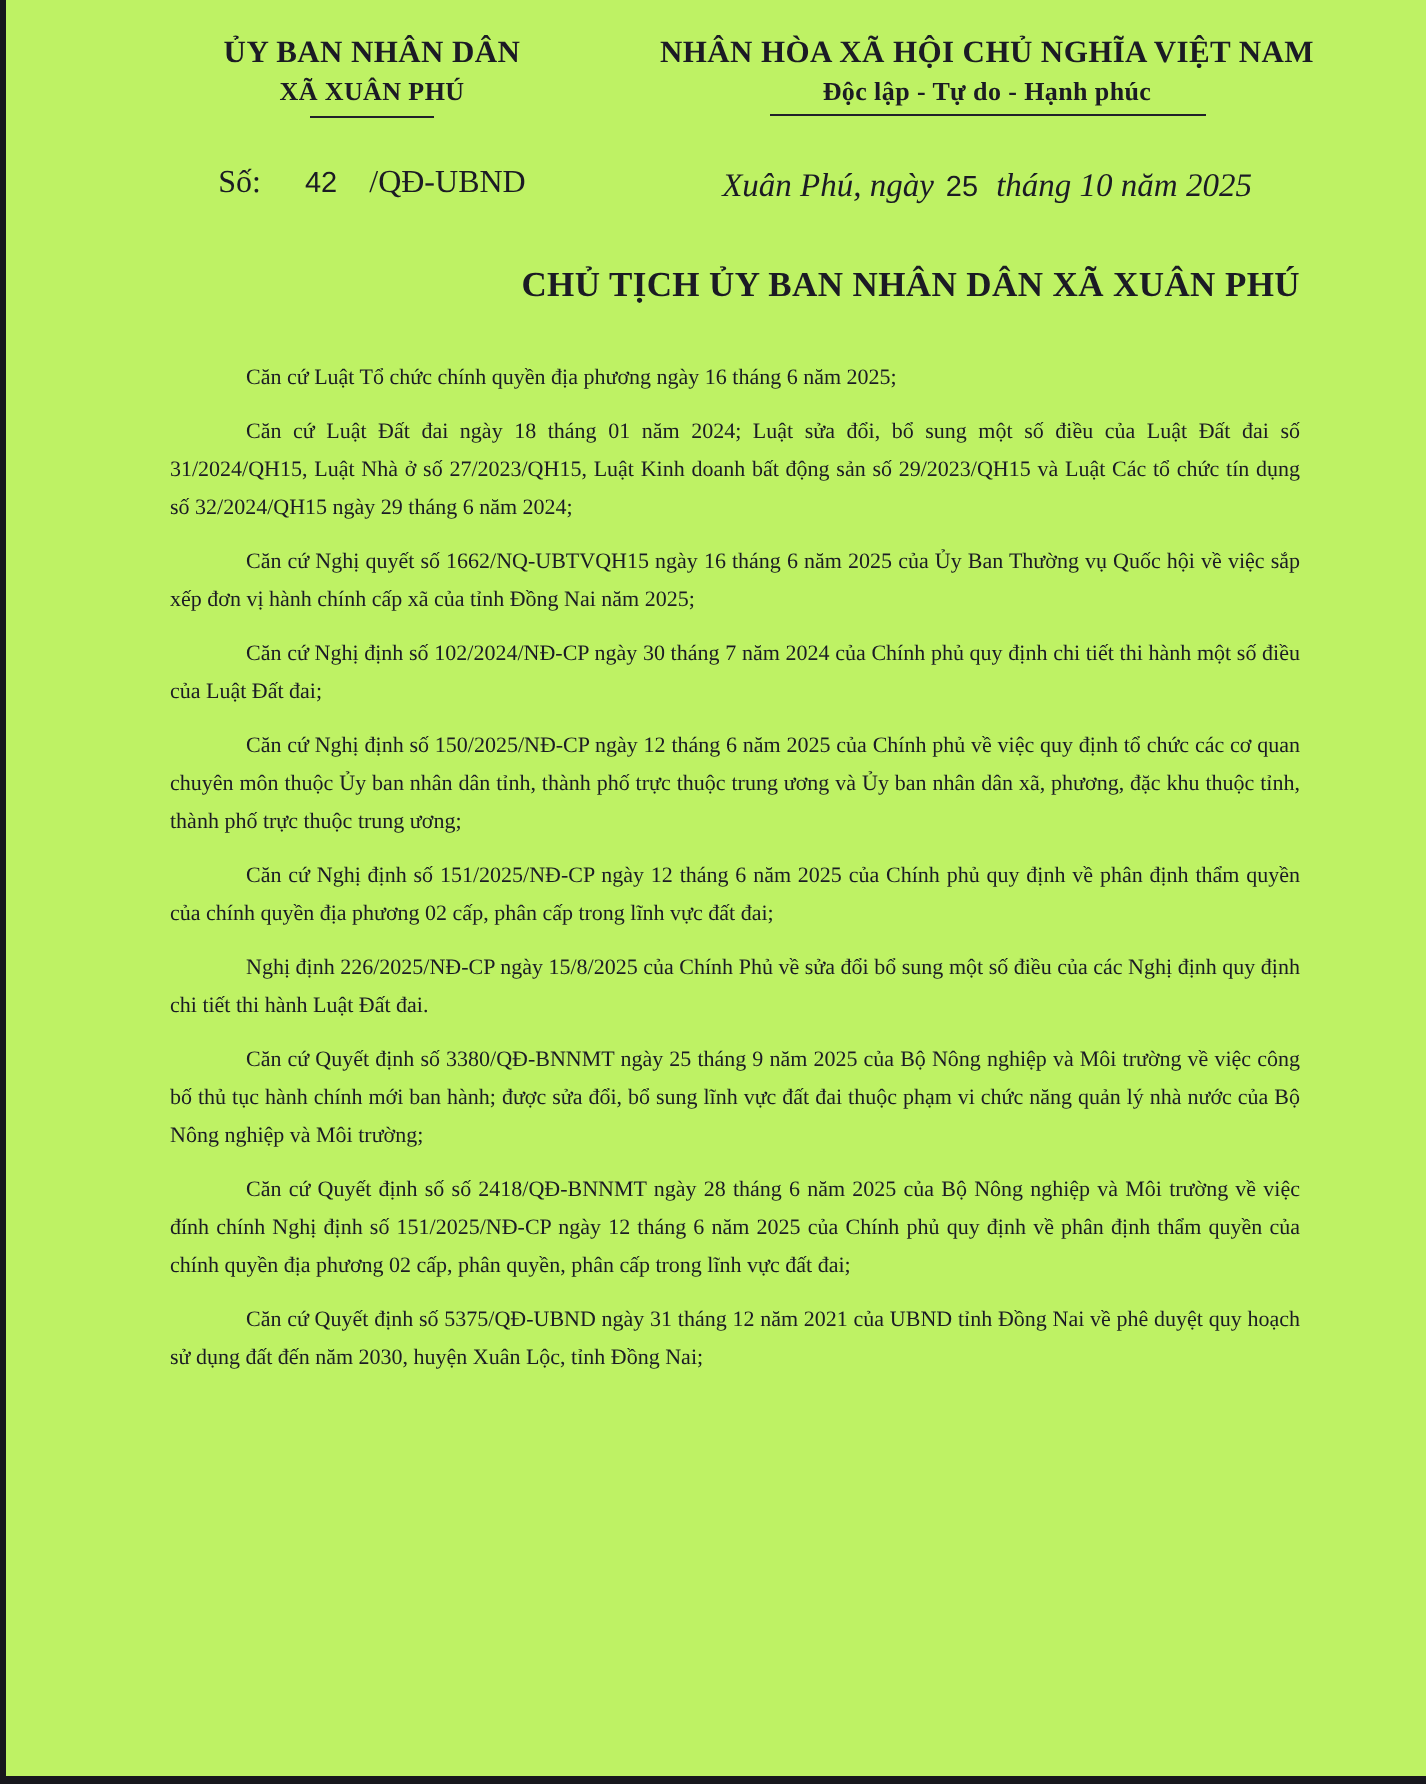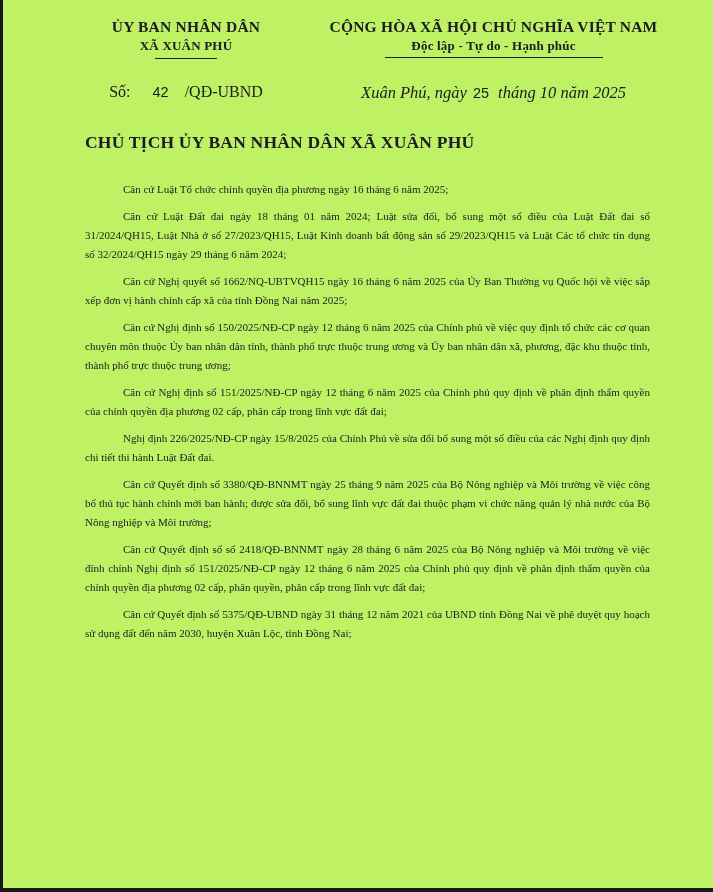--- a/index.html
+++ b/index.html
@@ -30,21 +30,21 @@
   .num-so   { margin:0 16px 0 22px; }
   .num-day  { margin:0 9px 0 6px; }
 
   .content { padding:0 63px 0 85px; }
 
   .title-block { margin-top:17px; text-align:center; }
   .title-1 { font-weight:bold; font-size:17.5px; line-height:20px; letter-spacing:.3px; }
   .title-2 { font-weight:bold; font-size:17px;   line-height:20px; margin-top:3px; }
   .rule-title { width:158px; border-top:1.6px solid #20202a; margin:4px auto 0; }
 
-  .authority { margin-top:29px; text-align:left; font-weight:bold; font-size:17.5px; line-height:21px; letter-spacing:.2px; }
+  .authority { margin-top:29px; text-align:right; font-weight:bold; font-size:17.5px; line-height:21px; letter-spacing:.2px; }
 
   .body-block { margin-top:27px; }
   .body-block p {
     margin:8px 0 0;
     text-align:justify;
     text-indent:38px;
     font-size:11px;
     line-height:19px;
   }
   .body-block p:first-child { margin-top:0; }
@@ -56,21 +56,21 @@
   <div class="edge-left"></div>
   <div class="edge-bottom"></div>
 
   <div class="header-row">
     <div class="hdr-left">
       <div class="hdr-line1">ỦY BAN NHÂN DÂN</div>
       <div class="hdr-line2">XÃ XUÂN PHÚ</div>
       <div class="rule-org"></div>
     </div>
     <div class="hdr-right">
-      <div class="hdr-line1">CỘNG HÒA XÃ HỘI CHỦ NGHĨA VIỆT NAM</div>
+      <div class="hdr-line1">NHÂN HÒA XÃ HỘI CHỦ NGHĨA VIỆT NAM</div>
       <div class="hdr-line2">Độc lập - Tự do - Hạnh phúc</div>
       <div class="rule-motto"></div>
     </div>
   </div>
 
   <div class="meta-row">
     <div class="meta-left">
       <span>Số:</span><span class="fill-num num-so">42</span><span>/QĐ-UBND</span>
     </div>
     <div class="meta-right">
@@ -79,20 +79,21 @@
   </div>
 
   <div class="content">
 
     <div class="authority">CHỦ TỊCH ỦY BAN NHÂN DÂN XÃ XUÂN PHÚ</div>
 
     <div class="body-block">
       <p>Căn cứ Luật Tổ chức chính quyền địa phương ngày 16 tháng 6 năm 2025;</p>
       <p>Căn cứ Luật Đất đai ngày 18 tháng 01 năm 2024; Luật sửa đổi, bổ sung một số điều của Luật Đất đai số 31/2024/QH15, Luật Nhà ở số 27/2023/QH15, Luật Kinh doanh bất động sản số 29/2023/QH15 và Luật Các tổ chức tín dụng số 32/2024/QH15 ngày 29 tháng 6 năm 2024;</p>
       <p>Căn cứ Nghị quyết số 1662/NQ-UBTVQH15 ngày 16 tháng 6 năm 2025 của Ủy Ban Thường vụ Quốc hội về việc sắp xếp đơn vị hành chính cấp xã của tỉnh Đồng Nai năm 2025;</p>
+      <p>Căn cứ Nghị định số 102/2024/NĐ-CP ngày 30 tháng 7 năm 2024 của Chính phủ quy định chi tiết thi hành một số điều của Luật Đất đai;</p>
       <p>Căn cứ Nghị định số 150/2025/NĐ-CP ngày 12 tháng 6 năm 2025 của Chính phủ về việc quy định tổ chức các cơ quan chuyên môn thuộc Ủy ban nhân dân tỉnh, thành phố trực thuộc trung ương và Ủy ban nhân dân xã, phương, đặc khu thuộc tỉnh, thành phố trực thuộc trung ương;</p>
       <p>Căn cứ Nghị định số 151/2025/NĐ-CP ngày 12 tháng 6 năm 2025 của Chính phủ quy định về phân định thẩm quyền của chính quyền địa phương 02 cấp, phân cấp trong lĩnh vực đất đai;</p>
       <p>Nghị định 226/2025/NĐ-CP ngày 15/8/2025 của Chính Phủ về sửa đổi bổ sung một số điều của các Nghị định quy định chi tiết thi hành Luật Đất đai.</p>
       <p>Căn cứ Quyết định số 3380/QĐ-BNNMT ngày 25 tháng 9 năm 2025 của Bộ Nông nghiệp và Môi trường về việc công bố thủ tục hành chính mới ban hành; được sửa đổi, bổ sung lĩnh vực đất đai thuộc phạm vi chức năng quản lý nhà nước của Bộ Nông nghiệp và Môi trường;</p>
       <p>Căn cứ Quyết định số số 2418/QĐ-BNNMT ngày 28 tháng 6 năm 2025 của Bộ Nông nghiệp và Môi trường về việc đính chính Nghị định số 151/2025/NĐ-CP ngày 12 tháng 6 năm 2025 của Chính phủ quy định về phân định thẩm quyền của chính quyền địa phương 02 cấp, phân quyền, phân cấp trong lĩnh vực đất đai;</p>
       <p>Căn cứ Quyết định số 5375/QĐ-UBND ngày 31 tháng 12 năm 2021 của UBND tỉnh Đồng Nai về phê duyệt quy hoạch sử dụng đất đến năm 2030, huyện Xuân Lộc, tỉnh Đồng Nai;</p>
     </div>
   </div>
 </div>
 

